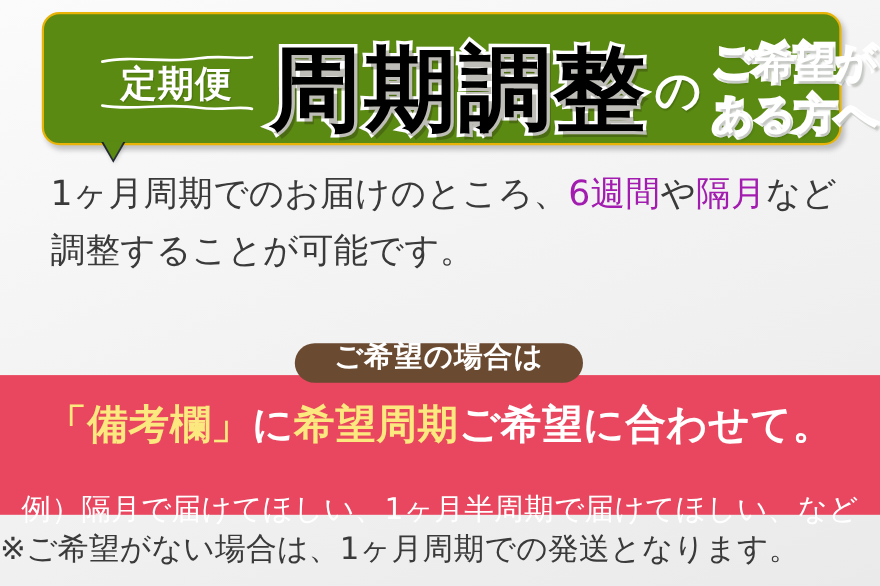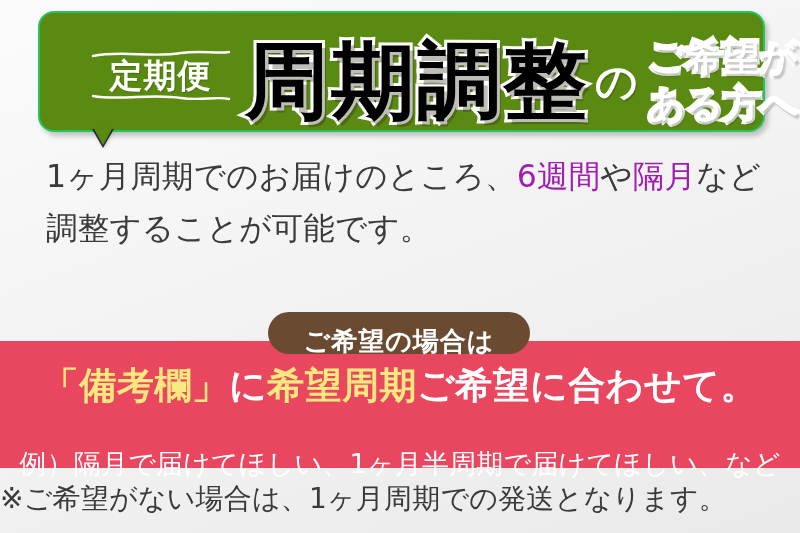--- a/index.html
+++ b/index.html
@@ -17,21 +17,21 @@
   }
 
   
   #header-banner {
     position: absolute;
     left: 38px;
     top: 11px;
     width: 727px;
     height: 121px;
     background: #5a8a12;
-    border: 2px solid #22c55e;
+    border: 2px solid #eab308;
     border-radius: 16px;
     box-shadow: 3px 4px 5px rgba(80,80,80,0.32);
     display: flex;
     align-items: center;
   }
 
   
   #header-tail {
     position: absolute;
     left: 94px;
@@ -159,25 +159,25 @@
     top: 341px;
     width: 800px;
     height: 127px;
     background: #e8475f;
   }
   #pill-badge {
     position: absolute;
     left: 268px;
     top: 312px;
     width: 262px;
-    height: 42px;
+    height: 36px;
     background: #6b4a32;
     border-radius: 21px;
     display: flex;
-    align-items: flex-end;
+    align-items: flex-start;
     justify-content: center;
     z-index: 4;
   }
   #pill-label {
     color: #ffffff;
     font-size: 26px;
     font-weight: 600;
     letter-spacing: 1px;
     line-height: 1;
     white-space: nowrap;

